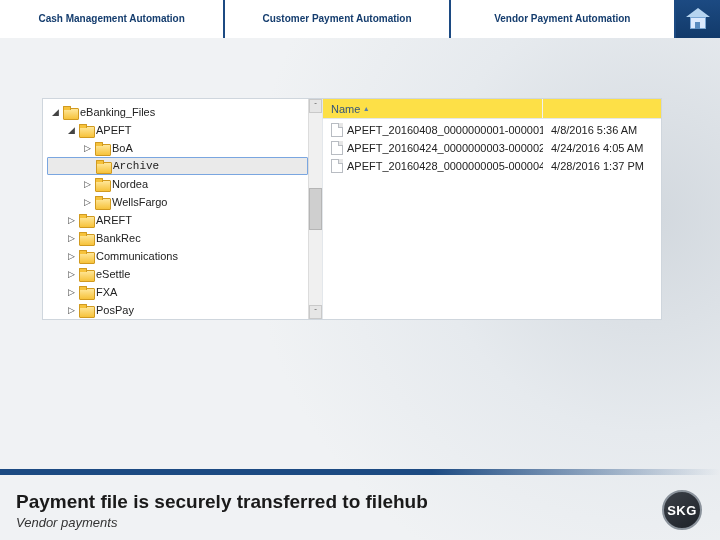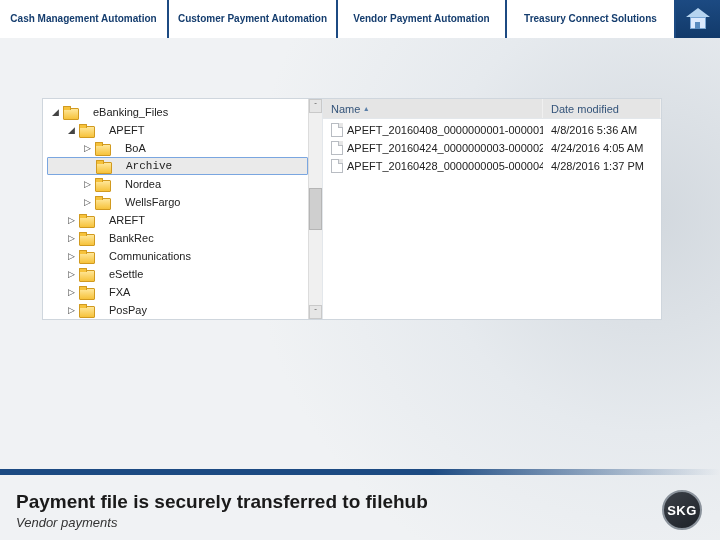--- a/index.html
+++ b/index.html
@@ -100,27 +100,27 @@
   }
   .node .folder::before {
     content:""; position:absolute; left:0; top:1px; width:14px; height:10px;
     background: linear-gradient(#ffe79a,#f6c23b);
     border:1px solid #d19a1f; border-radius:1px;
   }
   .node .folder::after {
     content:""; position:absolute; left:0; top:-1px; width:6px; height:3px;
     background:#f6c23b; border:1px solid #d19a1f; border-bottom:none; border-radius:1px 1px 0 0;
   }
-  .node .label { white-space:nowrap;margin-left:13px; }
+  .node .label { white-space:nowrap; }
   .node.selected { background:#eaeaea; border:1px solid #7aa6e0; height:18px; border-radius:1px;font-family:Liberation Mono, monospace; }
   .node.selected .label { }
 
   .filepane { flex:1; display:flex; flex-direction:column; }
   .file-header {
-    display:flex; height:20px; background:#e5e5e5; border-bottom:1px solid #e3e7eb; color:#34547a;
+    display:flex; height:20px; background:#fde047; border-bottom:1px solid #e3e7eb; color:#34547a;
   }
   .file-header .col {
     padding-left:8px; display:flex; align-items:center; gap:4px;
     border-right:1px solid #f0f0f0;
   }
   .file-header .arrow { font-size:8px; color:#5a7fa8; }
   .file-list { flex:1; padding-top:2px; }
   .file-row { display:flex; height:18px; align-items:center; cursor:pointer; }
   .file-row .cell { padding-left:8px; white-space:nowrap; overflow:hidden; }
   .file-icon { width:12px; height:14px; background:#fff; border:1px solid #b8bcc2; position:relative; margin-right:4px; flex:none; }
@@ -160,21 +160,20 @@
   .logo-text .l1 b { color:#c6823a; font-weight:bold; }
   .logo-text .l2 { color:#7c8590; font-size:11px; letter-spacing:2px; }
 </style>
 </head>
 <body>
 
 <div class="nav">
   <div class="nav-tab">Cash Management Automation</div>
   <div class="nav-tab">Customer Payment Automation</div>
   <div class="nav-tab">Vendor Payment Automation</div>
-  <div class="nav-tab">Treasury Connect Solutions</div>
   <div class="home-cell">
     <div class="home-icon">
       <div class="roof"></div>
         <div class="body"></div>
         <div class="door"></div>
     </div>
   </div>
 </div>
 
 <div class="explorer">
@@ -245,23 +244,20 @@
       <div class="btn">ˆ</div>
       <div class="thumb"></div>
       <div class="btn">ˇ</div>
     </div>
   </div>
   <div class="filepane">
     <div class="file-header">
       <div class="col" style="width:220px">
         <span>Name</span>
         <span class="arrow">▴</span>
-      </div>
-      <div class="col" style="flex:1">
-        <span>Date modified</span>
       </div>
     </div>
     <div class="file-list" id="file-list">
         <div class="file-row">
           <div class="cell name" style="width: 220px;">
             <span class="file-icon"></span>
             <span>APEFT_20160408_0000000001-000001.txt</span>
           </div>
           <div class="cell" style="flex: 1 1 0%;">4/8/2016 5:36 AM</div>
         </div>

